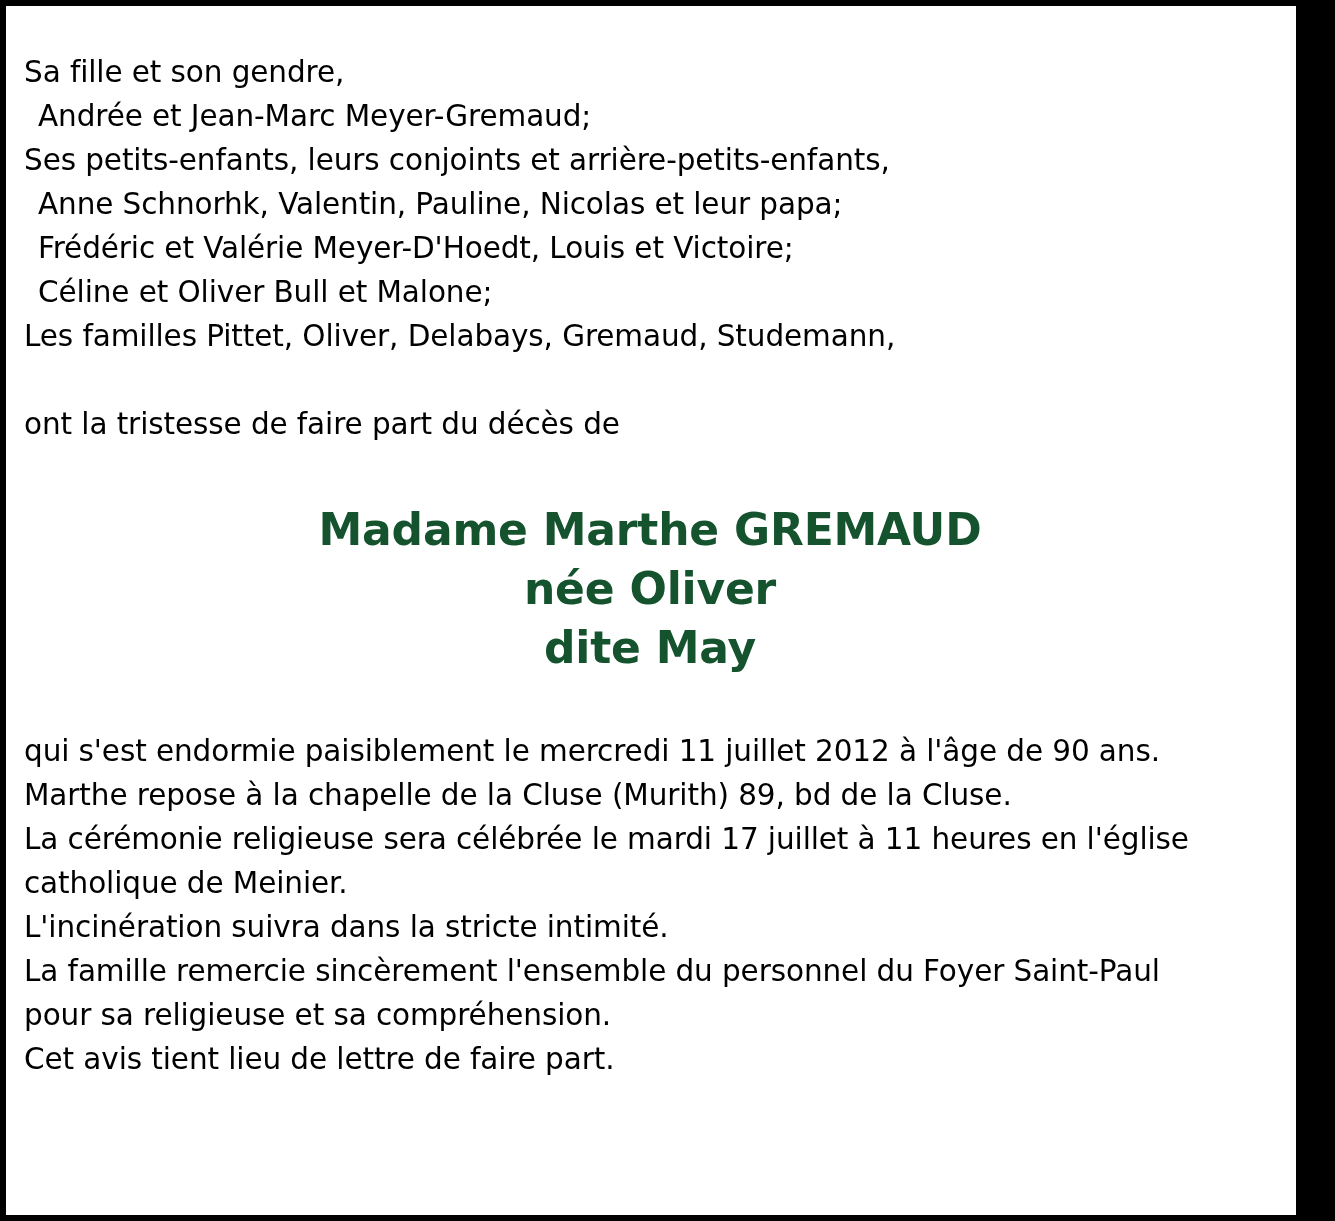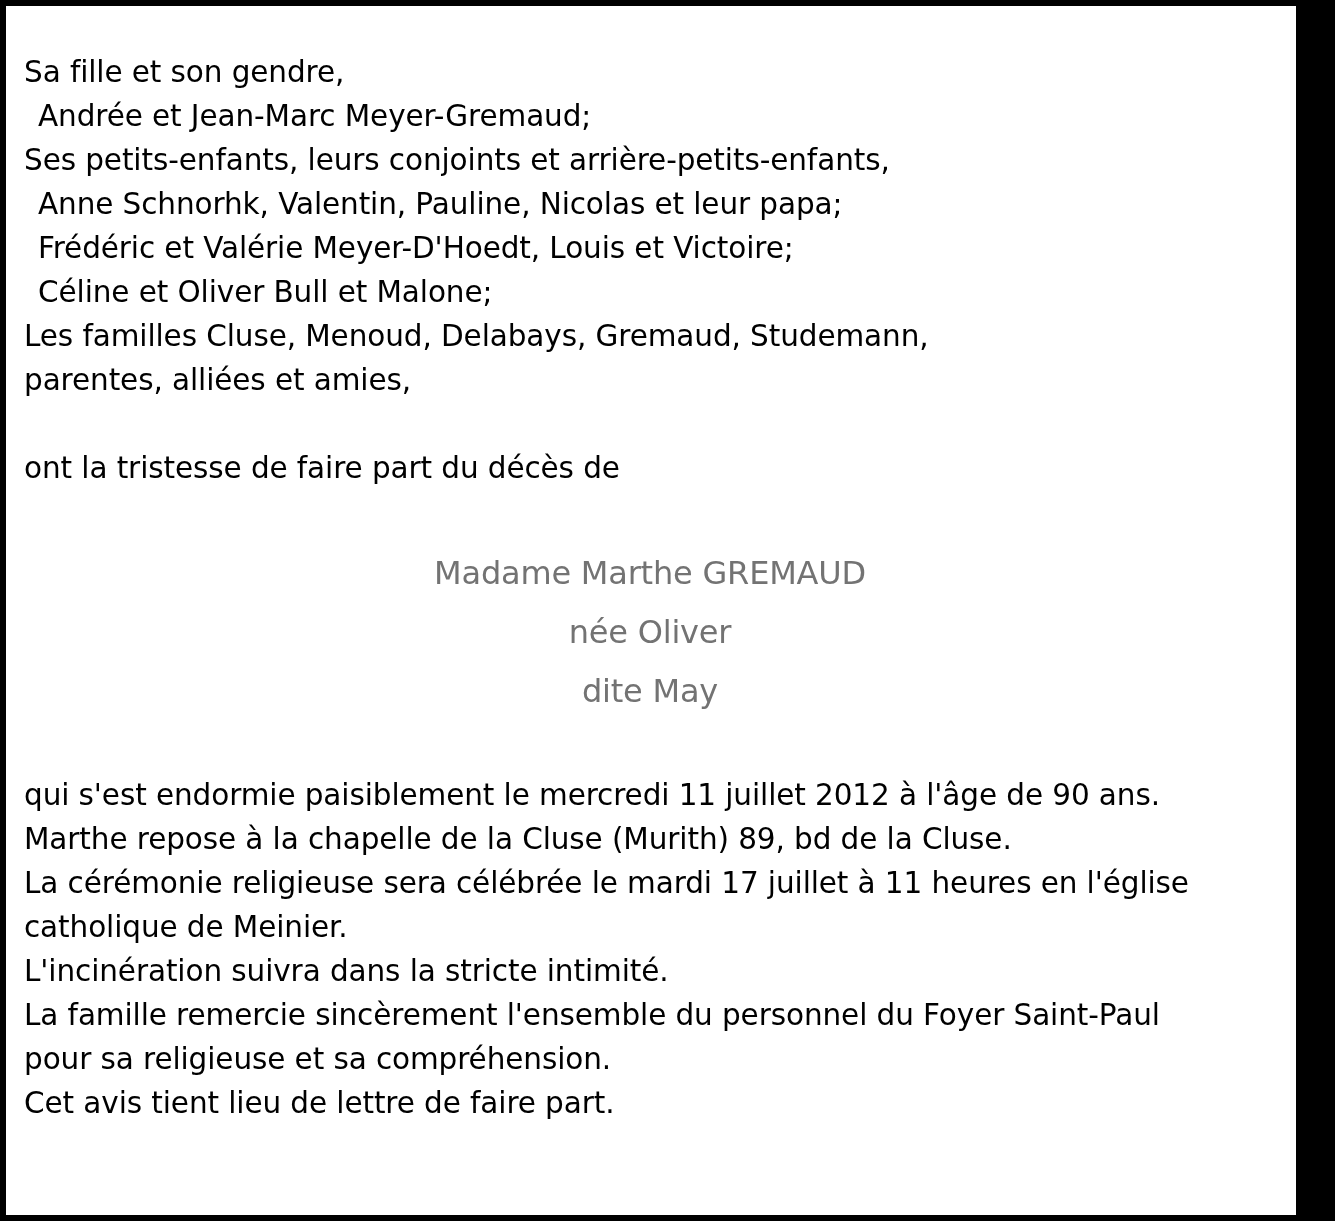--- a/index.html
+++ b/index.html
@@ -35,45 +35,44 @@
   }
   .spacer {
     height: 44px;
   }
   .deceased {
     text-align: center;
     margin-top: 54px;
     margin-bottom: 52px;
   }
   .deceased .dline {
-    font-size: 32px;
+    font-size: 44px;
     line-height: 59px;
-    font-weight: normal;
-    color: #737373;
+    font-weight: bold;
+    color: #14532d;
     white-space: pre;
     letter-spacing: -0.2px;
   }
   .details {
     margin-top: 2px;
   }
 </style>
 </head>
 <body>
 
 <div class="notice">
 
   <div>
     <div class="line">Sa fille et son gendre,</div>
     <div class="line indent">Andrée et Jean-Marc Meyer-Gremaud;</div>
     <div class="line">Ses petits-enfants, leurs conjoints et arrière-petits-enfants,</div>
     <div class="line indent">Anne Schnorhk, Valentin, Pauline, Nicolas et leur papa;</div>
     <div class="line indent">Frédéric et Valérie Meyer-D'Hoedt, Louis et Victoire;</div>
     <div class="line indent">Céline et Oliver Bull et Malone;</div>
-    <div class="line">Les familles Cluse, Menoud, Delabays, Gremaud, Studemann,</div>
-    <div class="line">parentes, alliées et amies,</div>
+    <div class="line">Les familles Pittet, Oliver, Delabays, Gremaud, Studemann,</div>
   </div>
 
   <div class="spacer"></div>
 
   <div class="line">ont la tristesse de faire part du décès de</div>
 
   <div class="deceased">
     <div class="dline">Madame Marthe GREMAUD</div>
     <div class="dline">née Oliver</div>
     <div class="dline">dite May</div>

